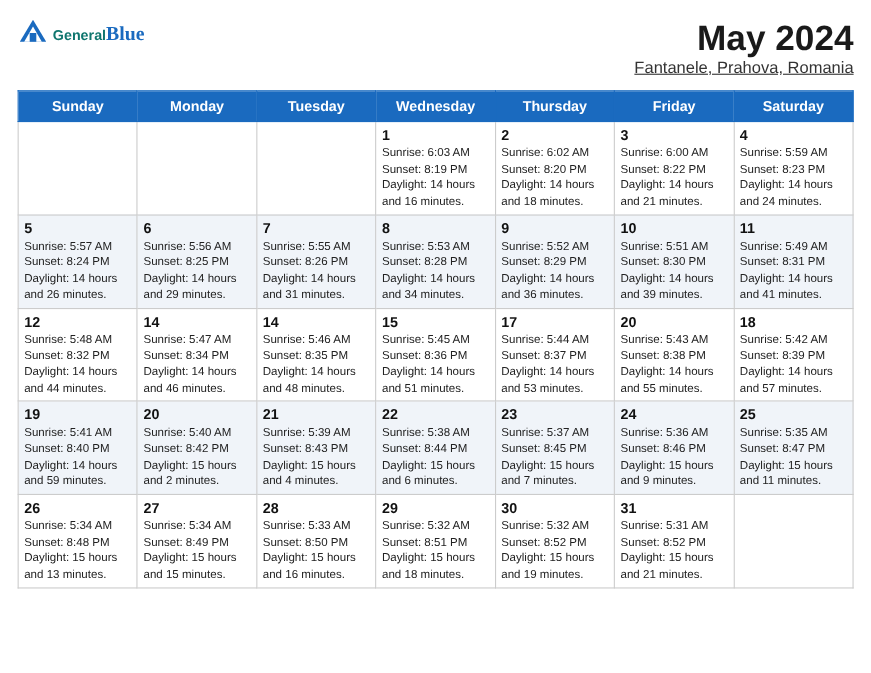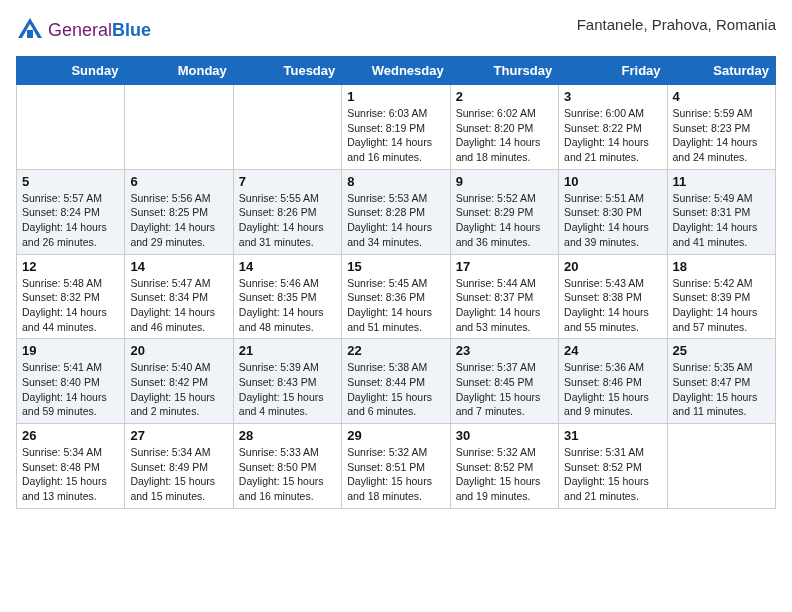--- a/index.html
+++ b/index.html
@@ -29,30 +29,31 @@
       text-align: right;
     }
     .month-year {
       font-size: 32px;
       font-weight: bold;
       color: #1a1a1a;
     }
     .location {
       font-size: 15px;
       color: #333;
+      text-decoration: underline;
     }
     .calendar {
       width: 100%;
       border-collapse: collapse;
       font-size: 11px;
     }
     .calendar th {
       background-color: #1a6abf;
       color: #fff;
-      text-align: right;
+      text-align: center;
       padding: 6px 6px;
       font-size: 13px;
       font-weight: bold;
       border: 1px solid #1a6abf;
     }
     .calendar td {
       border: 1px solid #ccc;
       vertical-align: top;
       padding: 4px 5px;
       width: 108px;
@@ -80,24 +81,25 @@
 <body>
 
 <div class="header">
   <div class="logo">
     <svg class="logo-icon" viewBox="0 0 28 28">
       <polygon points="14,2 26,22 2,22" fill="#1a6abf"></polygon>
       <polygon points="14,8 22,22 6,22" fill="#fff"></polygon>
       <rect x="11" y="14" width="6" height="8" fill="#1a6abf"></rect>
     </svg>
     <div>
-      <span style="font-size:18px;font-weight:normal;color:#701a75;">General</span><span style="font-size:18px;font-weight:bold;color:#1a6abf;">Blue</span>
+      <span style="font-size:13px;font-weight:bold;color:#0f766e;">General</span><span style="font-size:18px;font-weight:bold;color:#1a6abf;font-family:Liberation Serif, serif;">Blue</span>
     </div>
   </div>
   <div class="title-block">
+    <div class="month-year">May 2024</div>
     <div class="location">Fantanele, Prahova, Romania</div>
   </div>
 </div>
 
 <table class="calendar">
   <thead>
     <tr>
       <th>Sunday</th>
       <th>Monday</th>
       <th>Tuesday</th>

